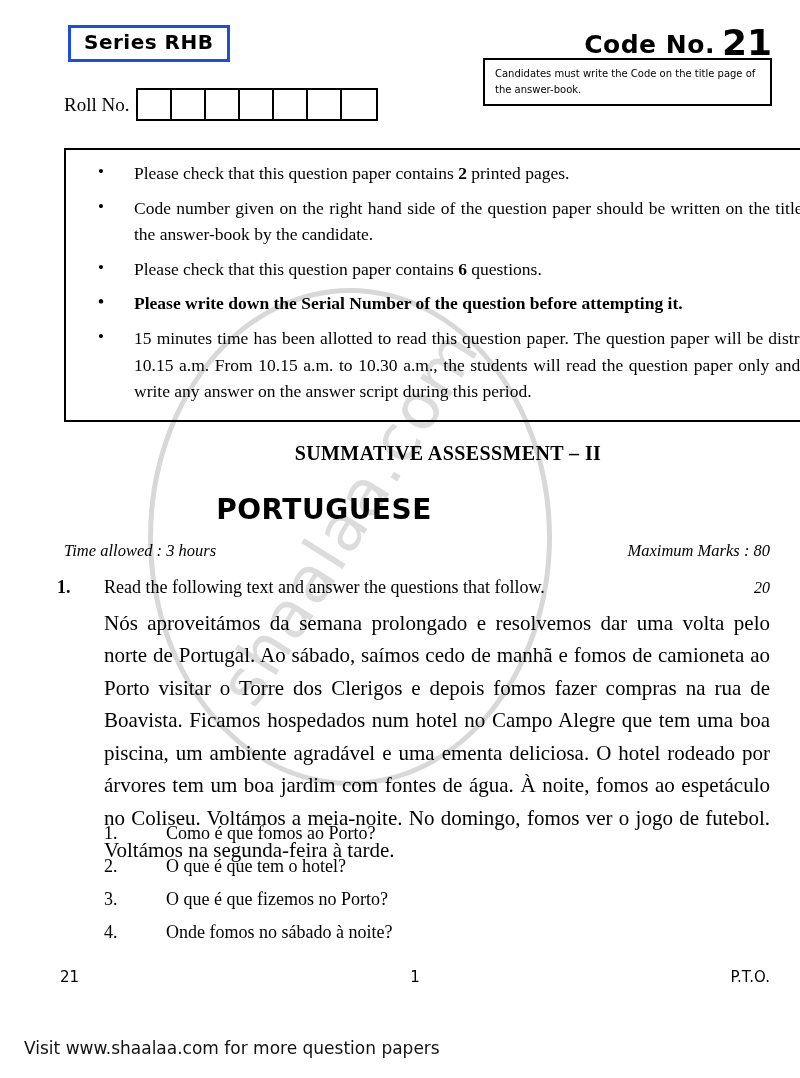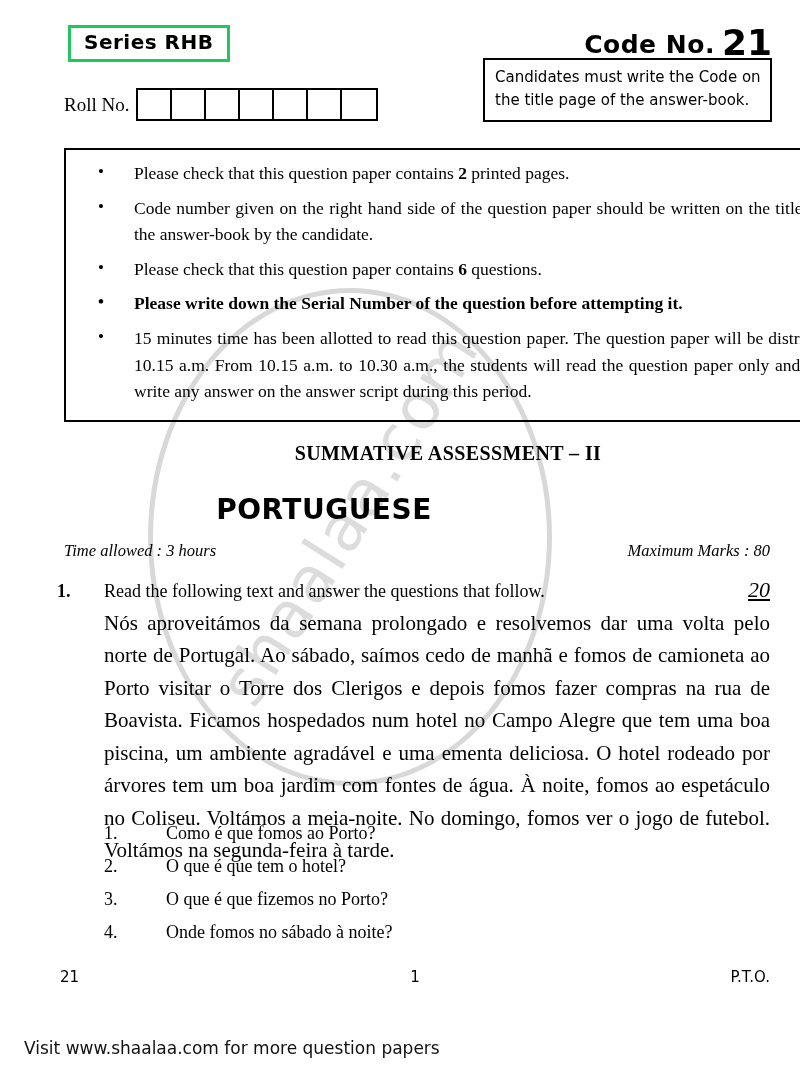--- a/index.html
+++ b/index.html
@@ -60,21 +60,21 @@
 
   
   .content { position: absolute; inset: 0; z-index: 2; }
 
   
   .series-box {
     position: absolute;
     left: 68px;
     top: 25px;
     padding: 3px 13px 5px 13px;
-    border: 3px solid #22c55e;
+    border: 3px solid #1d4ed8;
     font-family: "DejaVu Sans", sans-serif;
     font-weight: bold;
     font-size: 20px;
     letter-spacing: 0.5px;
     line-height: 1.15;
   }
 
   .rollno-wrap {
     position: absolute;
     left: 64px;
@@ -118,21 +118,21 @@
 
   .candidates-box {
     position: absolute;
     left: 483px;
     top: 58px;
     width: 289px;
     box-sizing: border-box;
     border: 2px solid #000;
     padding: 6px 8px 7px 10px;
     font-family: "DejaVu Sans", sans-serif;
-    font-size: 15px;
+    font-size: 10px;
     line-height: 1.55;
   }
 
   
   .instr-box {
     position: absolute;
     left: 64px;
     top: 148px;
     width: 799px;
     height: 274px;
@@ -212,23 +212,22 @@
     font-weight: bold;
     font-size: 18px;
   }
   .q-text {
     flex: 1 1 auto;
     font-size: 18px;
   }
   .q-marks {
     flex: 0 0 auto;
     font-style: italic;
-    font-size: 22px;
+    font-size: 16px;
     padding-left: 10px;
-    text-decoration: underline;
   }
 
   .passage {
     position: absolute;
     left: 104px;
     top: 607px;
     width: 666px;
     font-size: 21px;
     line-height: 1.545;
     text-align: justify;

